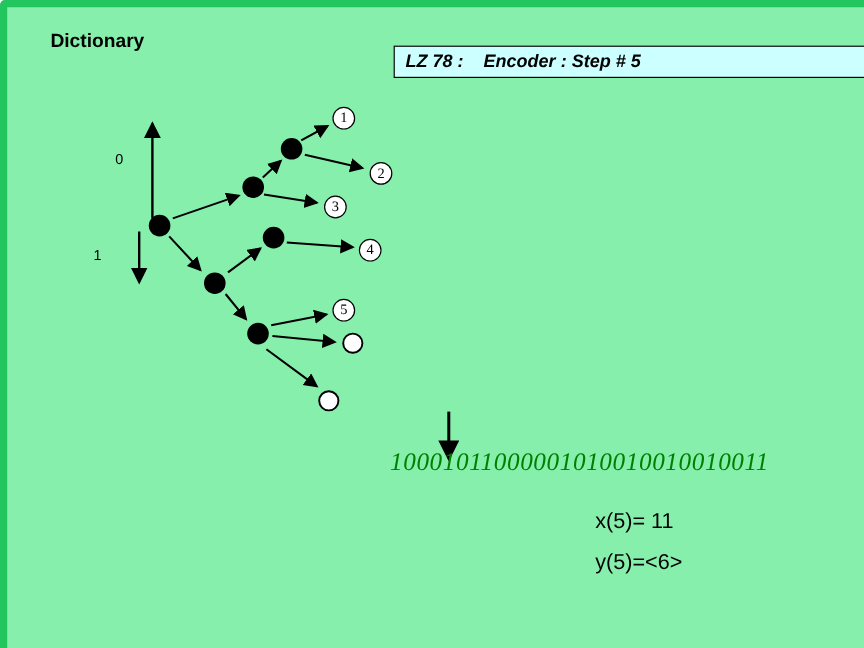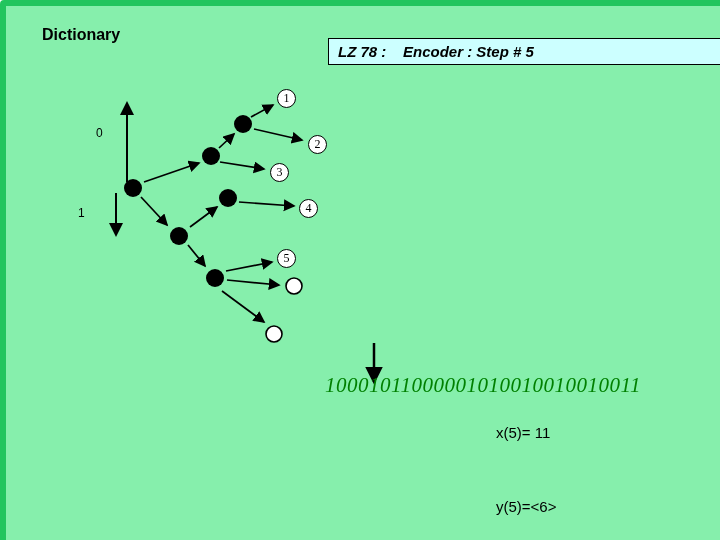--- a/index.html
+++ b/index.html
@@ -10,23 +10,23 @@
   .banner{position:absolute;left:322px;top:32px;width:400px;height:27px;background:#ccffff;
           border:1px solid #000;display:flex;align-items:center;box-sizing:border-box;}
   .banner span{font-size:15px;font-weight:bold;color:#000;padding-left:9px;white-space:pre;font-style:italic;}
   .tree-svg{position:absolute;left:0;top:0;width:720px;height:540px;}
   .clabel{position:absolute;width:17px;height:17px;border:1px solid #000;border-radius:50%;
           background:#fff;display:flex;align-items:center;justify-content:center;
           font-family:"Liberation Serif",serif;font-size:12px;color:#000;}
   .branch-label{position:absolute;font-size:12px;color:#000;}
   .bits{position:absolute;left:283px;top:367px;font-family:"Liberation Serif",serif;
         font-style:italic;font-size:21px;color:#008000;letter-spacing:.5px;white-space:pre;margin-left:36px;}
-  .xy{position:absolute;font-size:15px;color:#000;}
+  .xy{position:absolute;font-size:18px;color:#000;}
   .xval{left:490px;top:418px;}
-  .yval{left:490px;top:452px;margin-top:40px;}
+  .yval{left:490px;top:452px;}
 </style>
 </head>
 <body>
 
 <div class="slide">
 
   <div class="title">Dictionary</div>
 
   <div class="banner">
     <span>LZ 78 :    Encoder : Step # 5</span>

